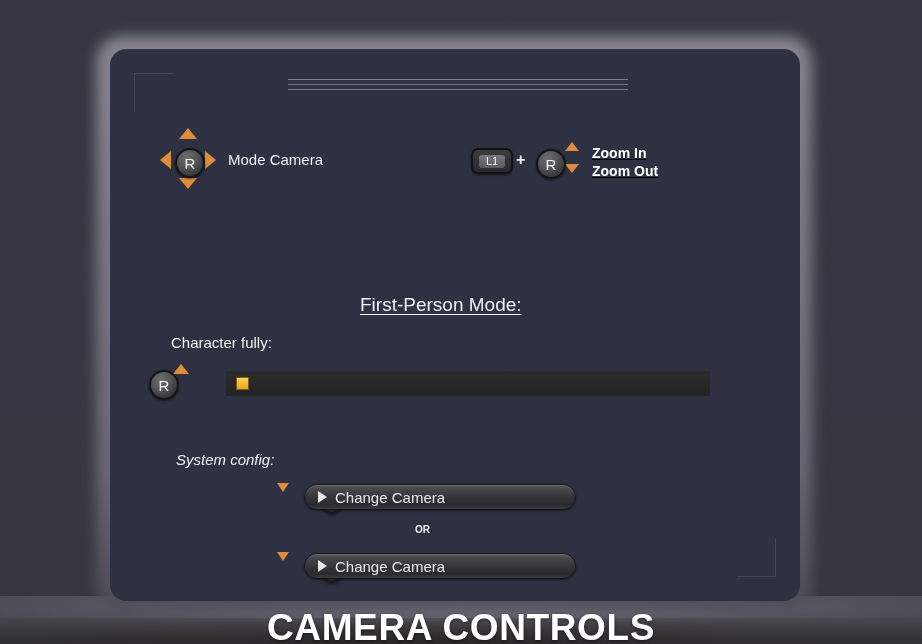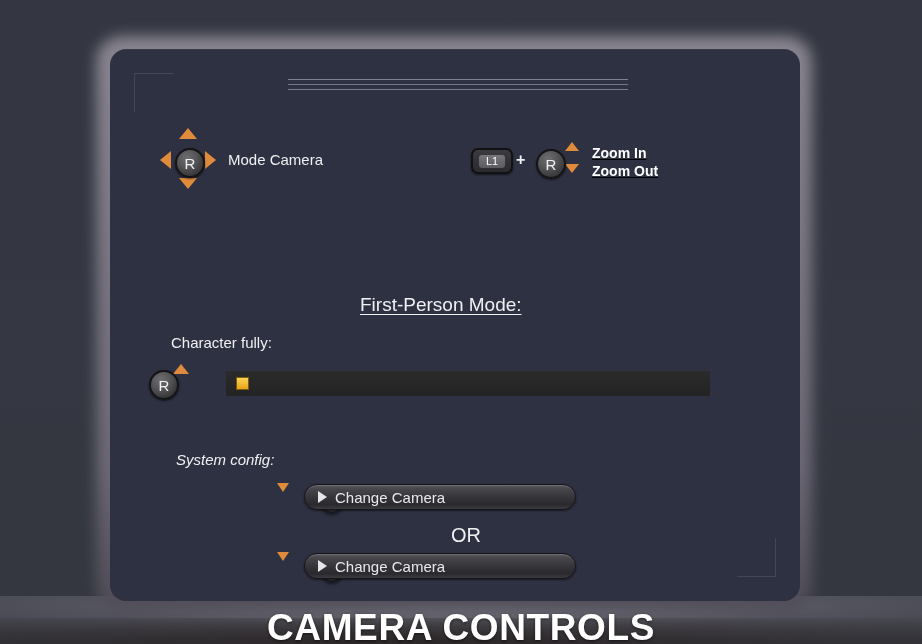--- a/index.html
+++ b/index.html
@@ -308,23 +308,22 @@
     font-size: 15px;
     white-space: nowrap;
   }
   #pill-r3 { left: 304px; top: 484px; }
   #pill-l3 { left: 304px; top: 553px; }
 
   #or-text {
     left: 415px;
     top: 524px;
     color: #f0f0f2;
-    font-size: 20px;
-    font-weight: normal;
-    margin-left: 36px;
+    font-size: 10px;
+    font-weight: bold;
   }
 
   
   #page-title {
     position: absolute;
     left: 0; right: 0;
     top: 607px;
     text-align: center;
     color: #ffffff;
     font-size: 37px;

